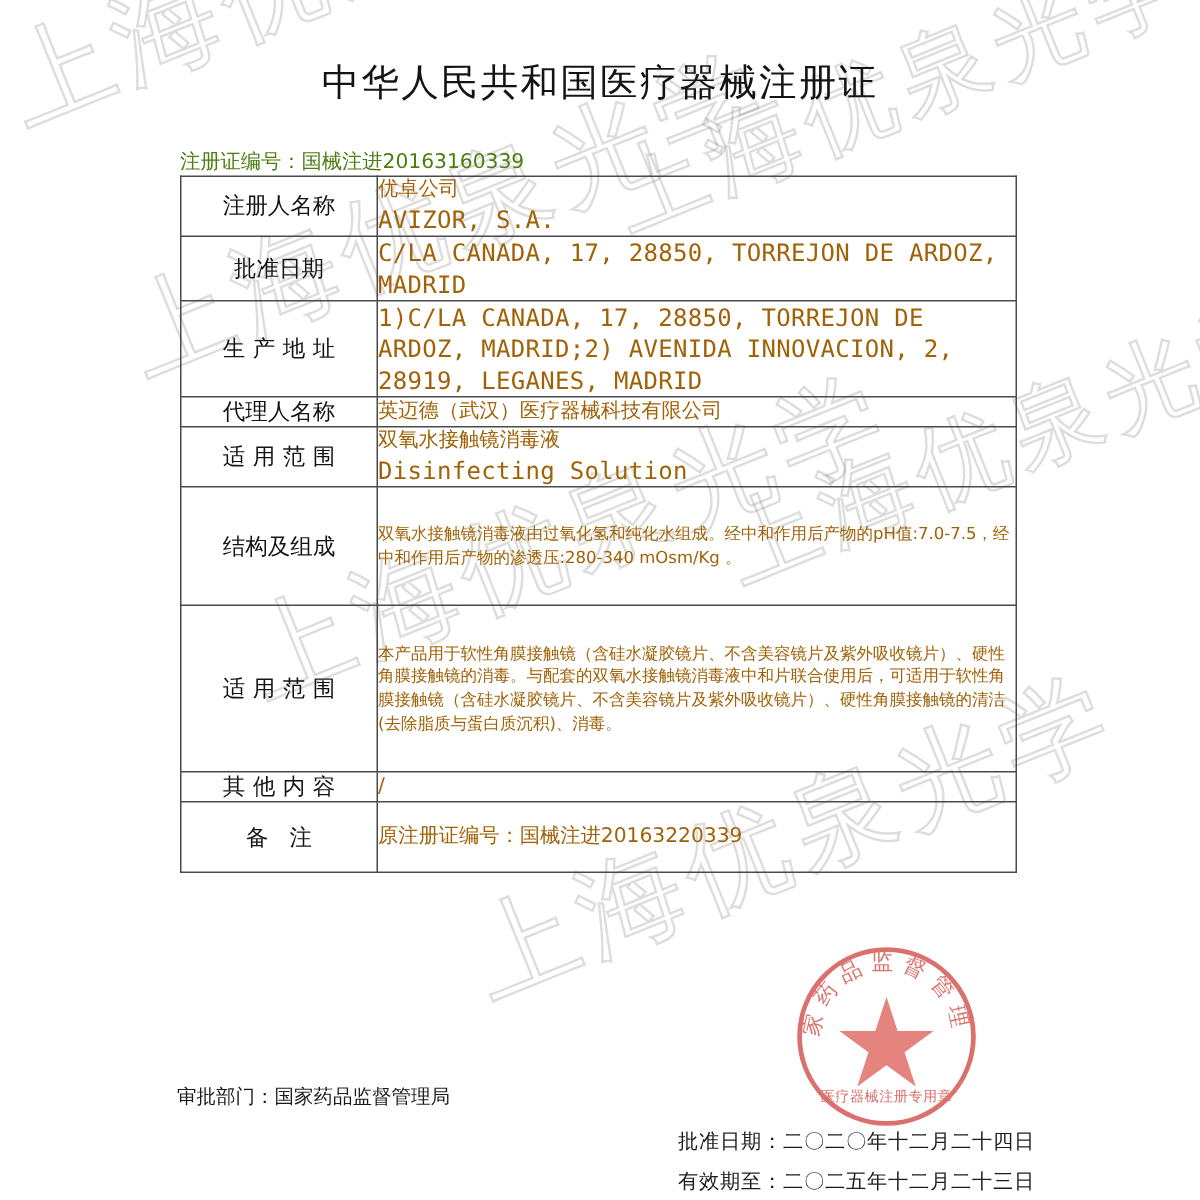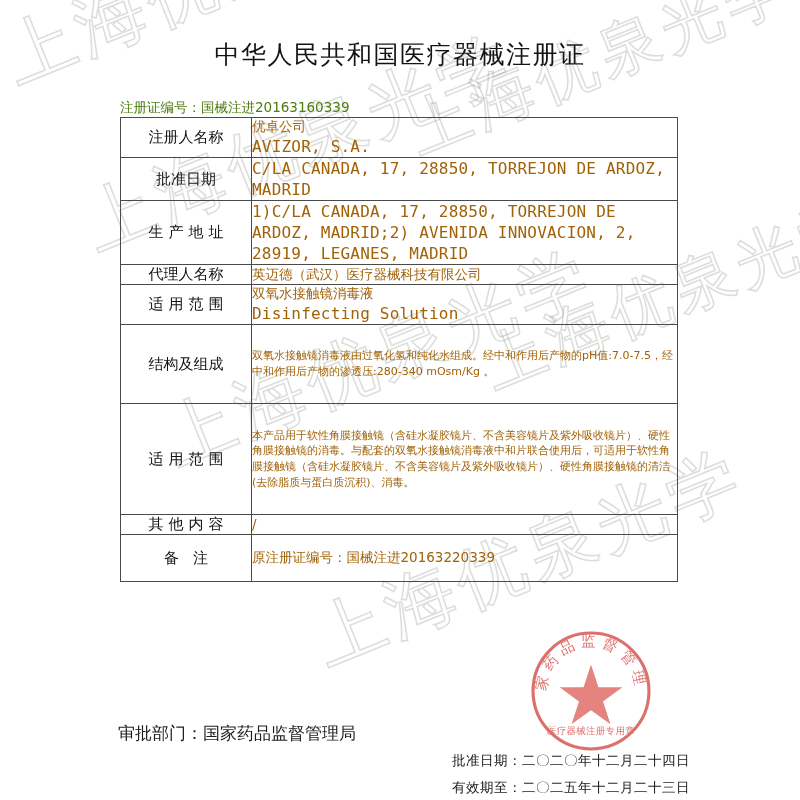--- a/index.html
+++ b/index.html
@@ -111,21 +111,21 @@
     line-height: 1.45;
   }
   .tall { height: 78px; }
   .xtall { height: 110px; }
 
   
   .footer-left {
     position: absolute;
     left: 118px;
     top: 722px;
-    font-size: 17px;
+    font-size: 13px;
     white-space: nowrap;
   }
   .footer-right {
     position: absolute;
     left: 452px;
     top: 712px;
     font-size: 13.5px;
     margin-top: 40px;
   }
   .footer-right div { margin-bottom: 9px; white-space: nowrap; letter-spacing: 0.5px; }

